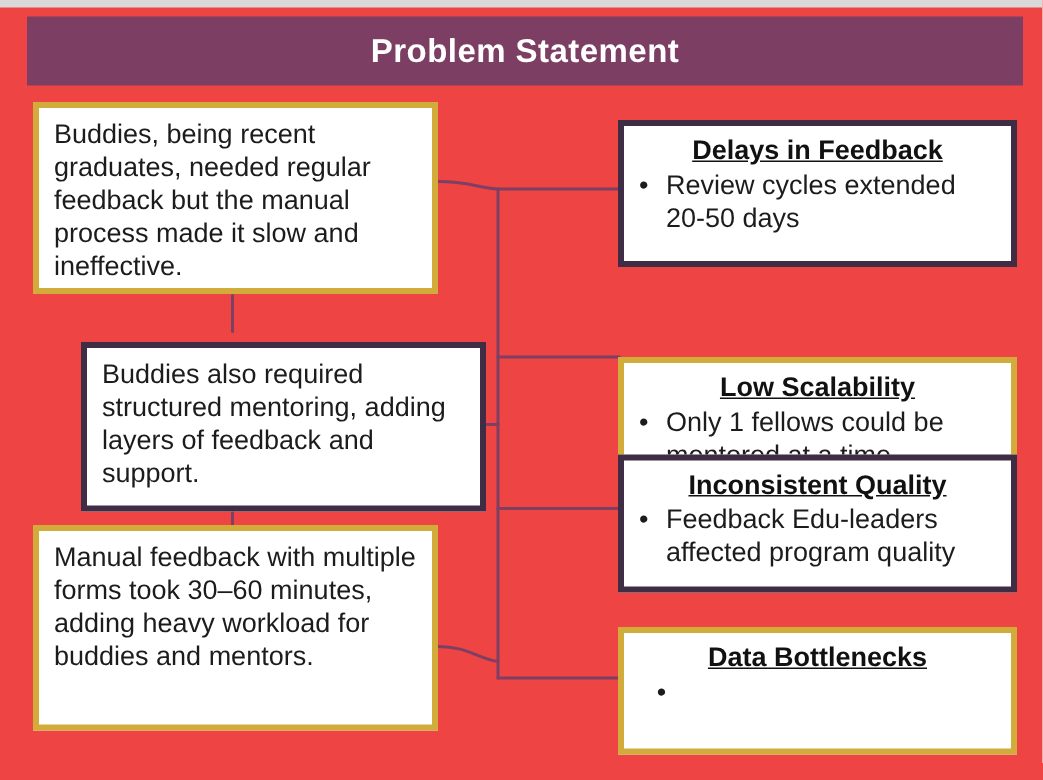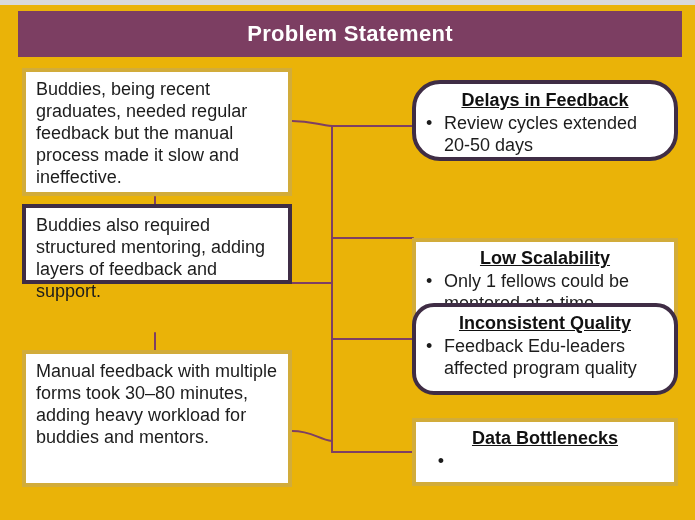--- a/index.html
+++ b/index.html
@@ -3,21 +3,21 @@
 <meta charset="utf-8">
 <style>
   * { margin: 0; padding: 0; box-sizing: border-box; }
   html, body { background: #ffffff; }
   body { font-family: "Liberation Sans", sans-serif; }
 
   .canvas {
     position: relative;
     width: 695px;
     height: 520px;
-    background: #eab308;
+    background: #ef4444;
     overflow: hidden;
   }
 
   .top-edge {
     position: absolute;
     left: 0; top: 0;
     width: 695px; height: 5px;
     background: #d9d9d9;
   }
 
@@ -54,28 +54,28 @@
   .dark { border: 4px solid #3F2D45; }
 
   .lbox { left: 22px; width: 270px; }
   .lbox p {
     font-size: 18px;
     line-height: 22px;
     color: #1c1c1c;
     padding: 6px 10px;
   }
   .lbox-1 { top: 68px;  height: 128px; }
-  .lbox-2 { top: 204px; height: 80px; }
+  .lbox-2 { top: 228px; height: 113px; margin-left: 32px; }
   .lbox-3 { top: 350px; height: 137px; }
 
   .rbox { left: 412px; width: 266px; }
-  .rbox-1 { top: 80px;  height: 81px; border-radius: 28px; }
+  .rbox-1 { top: 80px;  height: 98px; }
   .rbox-2 { top: 190px; height: 87px; margin-top: 48px; }
-  .rbox-3 { top: 303px; height: 92px; border-radius: 22px; }
-  .rbox-4 { top: 418px; height: 68px; }
+  .rbox-3 { top: 303px; height: 92px; }
+  .rbox-4 { top: 418px; height: 85px; }
 
   .rtitle {
     margin-top: 4px;
     text-align: center;
     font-size: 18px;
     font-weight: 700;
     text-decoration: underline;
     line-height: 24px;
     color: #111111;
   }
@@ -122,21 +122,21 @@
 
   <div class="box lbox lbox-1 gold">
     <p>Buddies, being recent graduates, needed regular feedback but the manual process made it slow and ineffective.</p>
   </div>
 
   <div class="box lbox lbox-2 dark">
     <p>Buddies also required structured mentoring, adding layers of feedback and support.</p>
   </div>
 
   <div class="box lbox lbox-3 gold">
-    <p>Manual feedback with multiple forms took 30–80 minutes, adding heavy workload for buddies and mentors.</p>
+    <p>Manual feedback with multiple forms took 30–60 minutes, adding heavy workload for buddies and mentors.</p>
   </div>
 
   <div class="box rbox rbox-1 dark">
     <div class="rtitle">Delays in Feedback</div>
     <div class="bullet-row">
       <span class="dot">•</span>
       <span class="btext">Review cycles extended 20-50 days</span>
     </div>
   </div>
 

